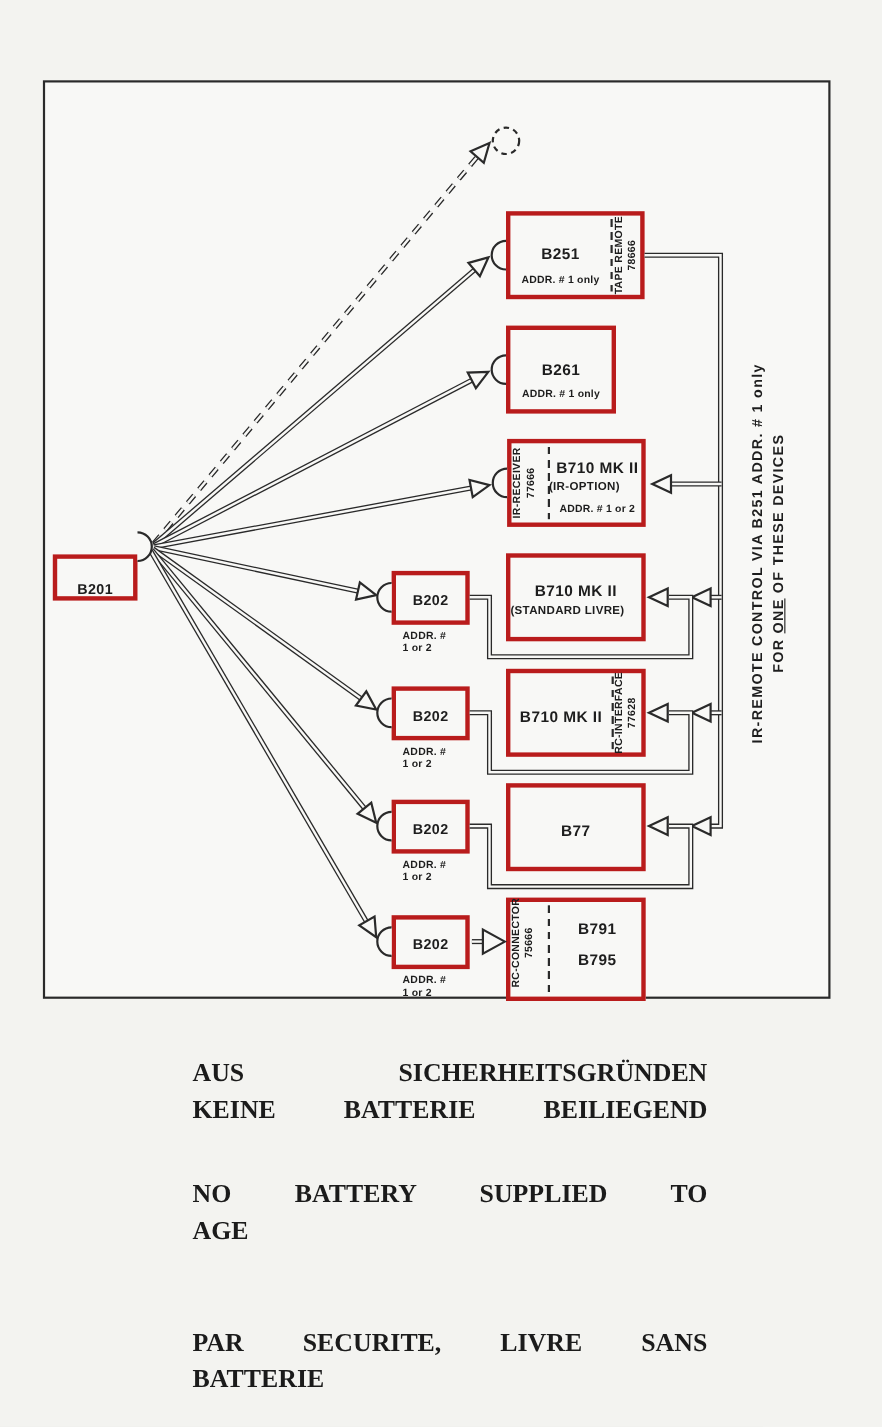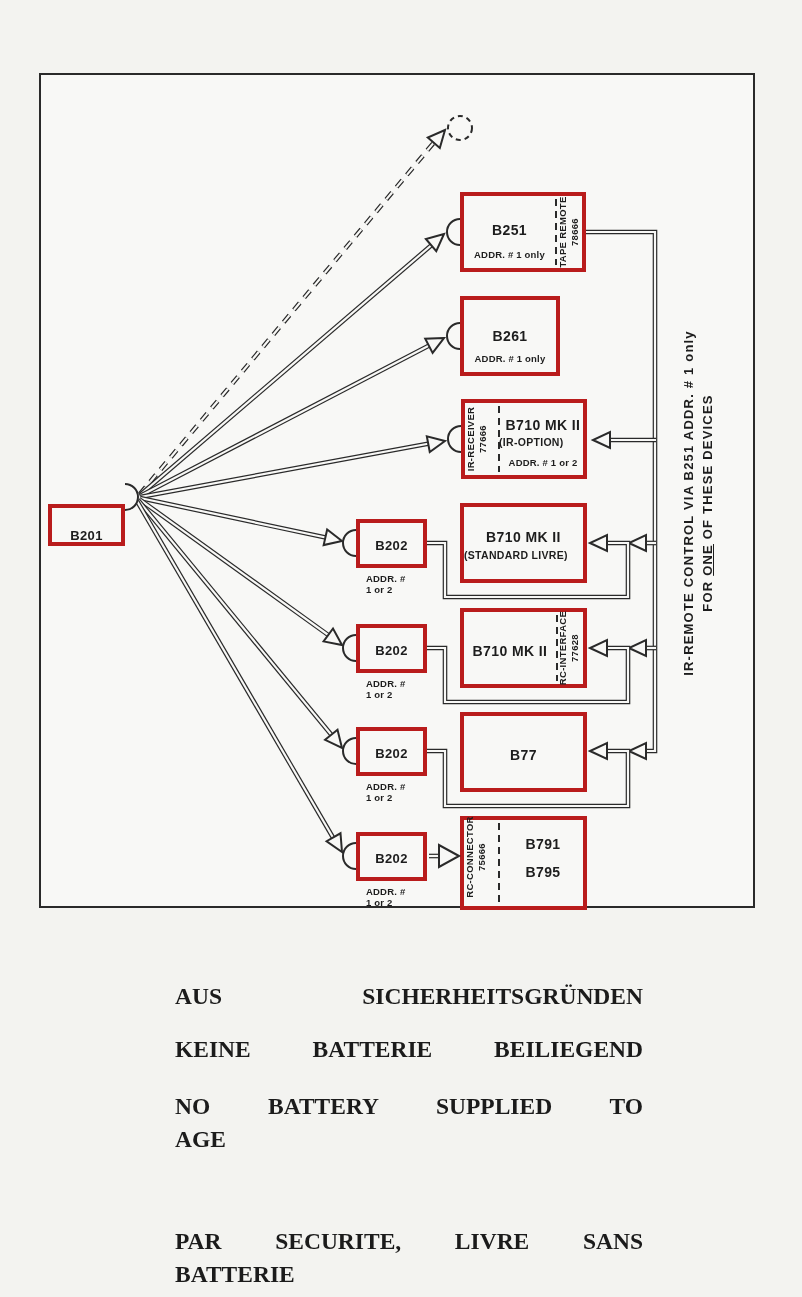--- a/index.html
+++ b/index.html
@@ -25,21 +25,21 @@
         font-weight:bold;font-size:9.5px;line-height:12px;letter-spacing:.3px;white-space:nowrap;}
   .adapter-addr{position:absolute;z-index:4;font-weight:bold;font-size:9.5px;line-height:11px;
         color:#1d1d1d;letter-spacing:.2px;}
   .side-note{position:absolute;z-index:5;transform:rotate(-90deg);text-align:center;color:#1d1d1d;
         font-weight:bold;font-size:13px;line-height:19px;letter-spacing:1.2px;white-space:nowrap;}
   .side-note .u{text-decoration:underline;}
 
   
   .notice{position:absolute;left:175px;width:468px;color:#1b1b1b;
           font-family:"Liberation Serif",serif;font-weight:bold;font-size:23.5px;line-height:33px;}
-  .jline{text-align:justify;text-align-last:justify;margin-top:20px;}
+  .jline{text-align:justify;text-align-last:justify;}
   .lline{text-align:left;}
 </style>
 </head>
 <body>
 
 <div id="page">
 
   <div class="frame"></div>
 
 

